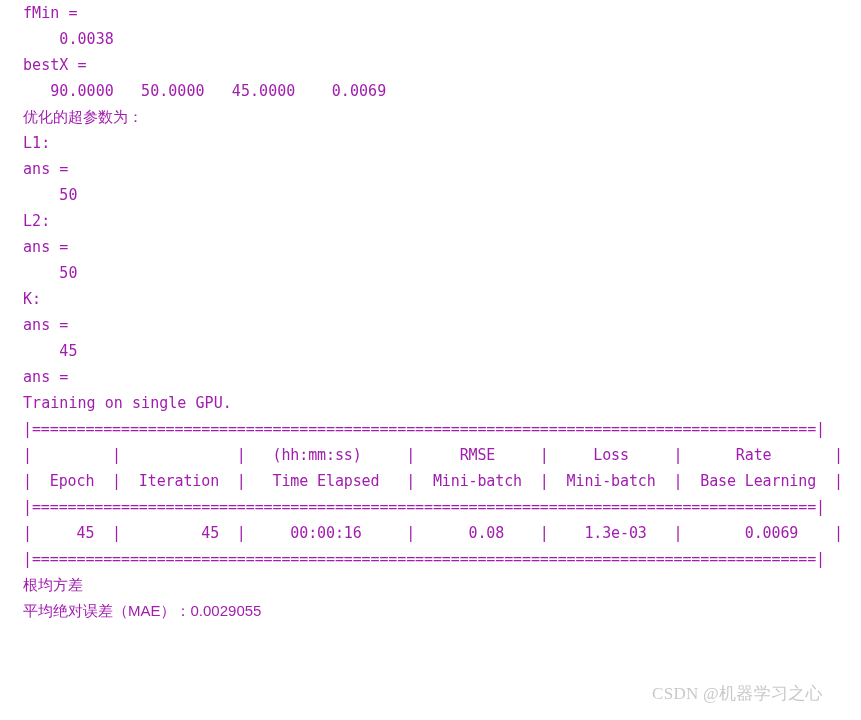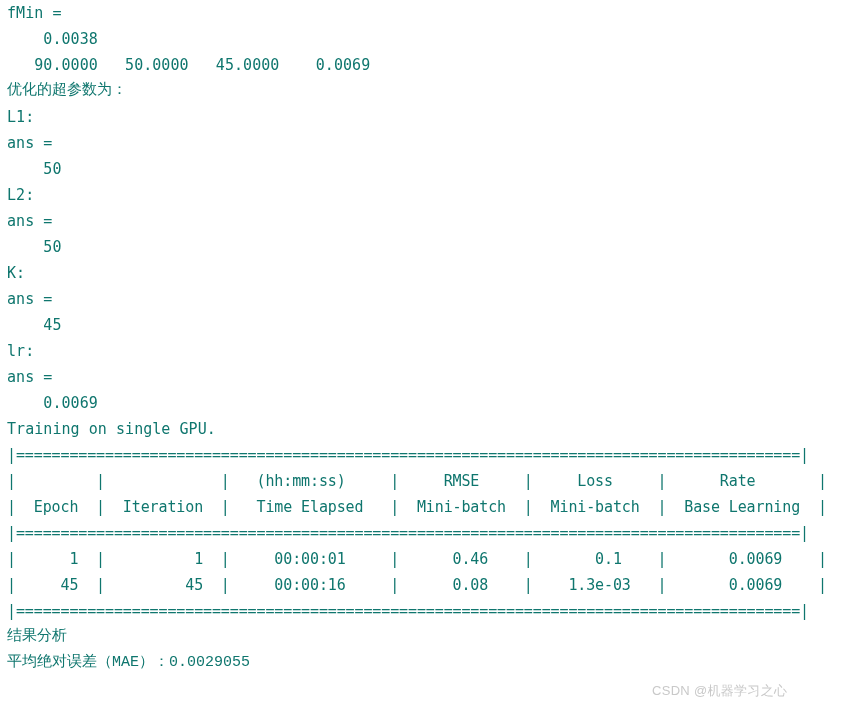--- a/index.html
+++ b/index.html
@@ -21,77 +21,75 @@
     top: 0;
     width: 861px;
     padding: 0;
     margin: 0;
   }
 
   .line {
     height: 26px;
     line-height: 26px;
     font-size: 15px;
-    color: #0f766e;
+    color: #a21caf;
     white-space: pre;
     font-family: "DejaVu Sans Mono", "Liberation Mono", monospace;
     letter-spacing: 0.05px;
-    padding-left: 7px;
+    padding-left: 23px;
     box-sizing: border-box;
   }
 
   
   .cjk {
-    font-family: Liberation Mono, monospace;
+    font-family: Liberation Sans, sans-serif;
     font-size: 15px;
     letter-spacing: 0px;
   }
 
   .table-line {
     font-size: 15px;
     letter-spacing: -0.12px;
   }
 
   #watermark {
     position: absolute;
     left: 652px;
     top: 682px;
-    font-family: Liberation Sans, sans-serif;
-    font-size: 13px;
+    font-family: Liberation Serif, serif;
+    font-size: 17px;
     color: #c9c9c9;
     white-space: pre;
     letter-spacing: 0.3px;
     user-select: none;
   }
 </style>
 </head>
 <body>
 
 <div id="console">
     <div class="line">fMin =</div>
     <div class="line">    0.0038</div>
+    <div class="line">bestX =</div>
     <div class="line">   90.0000   50.0000   45.0000    0.0069</div>
     <div class="line cjk">优化的超参数为：</div>
     <div class="line">L1:</div>
     <div class="line">ans =</div>
     <div class="line">    50</div>
     <div class="line">L2:</div>
     <div class="line">ans =</div>
     <div class="line">    50</div>
     <div class="line">K:</div>
     <div class="line">ans =</div>
     <div class="line">    45</div>
-    <div class="line">lr:</div>
     <div class="line">ans =</div>
-    <div class="line">    0.0069</div>
     <div class="line">Training on single GPU.</div>
     <div class="line table-line">|========================================================================================|</div>
     <div class="line table-line">|         |             |   (hh:mm:ss)     |     RMSE     |     Loss     |      Rate       |</div>
     <div class="line table-line">|  Epoch  |  Iteration  |   Time Elapsed   |  Mini-batch  |  Mini-batch  |  Base Learning  |</div>
     <div class="line table-line">|========================================================================================|</div>
-    <div class="line table-line">|      1  |          1  |     00:00:01     |      0.46    |       0.1    |       0.0069    |</div>
     <div class="line table-line">|     45  |         45  |     00:00:16     |      0.08    |    1.3e-03   |       0.0069    |</div>
     <div class="line table-line">|========================================================================================|</div>
-    <div class="line cjk">结果分析</div>
+    <div class="line cjk">根均方差</div>
     <div class="line cjk">平均绝对误差（MAE）：0.0029055</div>
   </div>
 
 <div id="watermark">CSDN @机器学习之心</div>
 
 </body></html>

